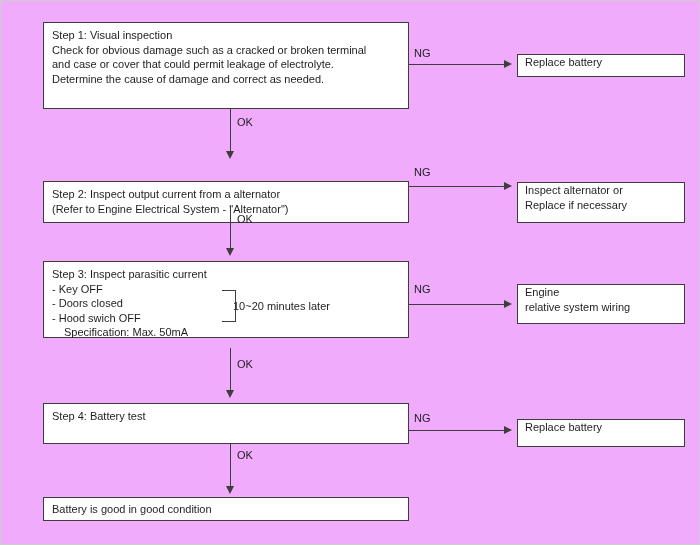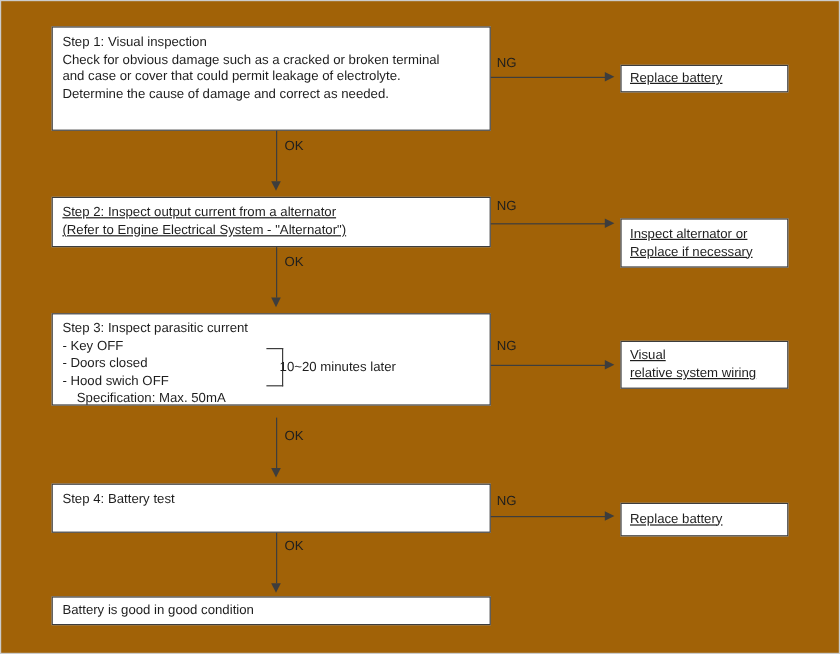--- a/index.html
+++ b/index.html
@@ -1,44 +1,44 @@
 <!DOCTYPE html>
 <html><head>
 <meta charset="utf-8">
 <style>
   html,body{margin:0;padding:0;background:#fff;}
   .canvas{
     position:relative;
     width:700px;height:545px;
     box-sizing:border-box;
-    background:#a16207;
+    background:#f0abfc;
     border:1px solid #cccccc;
     font-family:"Liberation Sans", sans-serif;
     color:#1e1e1e;
     font-size:11px;
     overflow:hidden;
   }
   .lbox{
     position:absolute;
     left:42px;width:366px;
     box-sizing:border-box;
     border:1px solid #3d3d3d;
     background:#fff;
     padding:5px 8px;
   }
   .lbox .bl{line-height:14.6px;white-space:nowrap;}
   .lbox .bl.indent{padding-left:12px;}
   .rbox{
     position:absolute;
-    left:516px;width:140px;
+    left:516px;width:168px;
     box-sizing:border-box;
     border:1px solid #3d3d3d;
     background:#fff;
     padding:0 7px;
-    display:flex;flex-direction:column;justify-content:center;text-decoration:underline;
+    display:flex;flex-direction:column;
   }
   .rbox .bl{line-height:15px;white-space:nowrap;}
   .vline{position:absolute;width:1px;background:#3d3d3d;}
   .hline{position:absolute;height:1px;background:#3d3d3d;}
   .arrow-down{
     position:absolute;width:0;height:0;
     border-left:4px solid transparent;
     border-right:4px solid transparent;
     border-top:8px solid #3d3d3d;
   }
@@ -73,21 +73,21 @@
   <div class="hline" style="left:408px;top:63px;width:96px;"></div>
   <div class="arrow-right" style="left:503px;top:59px;"></div>
   <div class="rbox" style="top:53px;height:23px;">
     <div class="bl">Replace battery</div>
   </div>
 
   <div class="vline" style="left:229px;top:108px;height:42px;"></div>
   <div class="arrow-down" style="left:225px;top:150px;"></div>
   <div class="lbl" style="left:236px;top:115px;">OK</div>
 
-  <div class="lbox" style="top:163px;height:42px;text-decoration:underline;">
+  <div class="lbox" style="top:180px;height:42px;">
     <div class="bl" style="line-height:15px;">Step 2: Inspect output current from a alternator</div>
     <div class="bl" style="line-height:15px;">(Refer to Engine Electrical System - "Alternator")</div>
   </div>
   <div class="lbl" style="left:413px;top:165px;">NG</div>
   <div class="hline" style="left:408px;top:185px;width:96px;"></div>
   <div class="arrow-right" style="left:503px;top:181px;"></div>
   <div class="rbox" style="top:181px;height:41px;">
     <div class="bl">Inspect alternator or</div>
     <div class="bl">Replace if necessary</div>
   </div>
@@ -102,21 +102,21 @@
     <div class="bl">- Doors closed</div>
     <div class="bl">- Hood swich OFF</div>
     <div class="bl indent">Specification: Max. 50mA</div>
   </div>
   <div class="bracket"></div>
   <div class="bracket-note">10~20 minutes later</div>
   <div class="lbl" style="left:413px;top:282px;">NG</div>
   <div class="hline" style="left:408px;top:303px;width:96px;"></div>
   <div class="arrow-right" style="left:503px;top:299px;"></div>
   <div class="rbox" style="top:283px;height:40px;">
-    <div class="bl">Visual</div>
+    <div class="bl">Engine</div>
     <div class="bl">relative system wiring</div>
   </div>
 
   <div class="vline" style="left:229px;top:347px;height:42px;"></div>
   <div class="arrow-down" style="left:225px;top:389px;"></div>
   <div class="lbl" style="left:236px;top:357px;">OK</div>
 
   <div class="lbox" style="top:402px;height:41px;">
     <div class="bl" style="line-height:15px;">Step 4: Battery test</div>
   </div>

